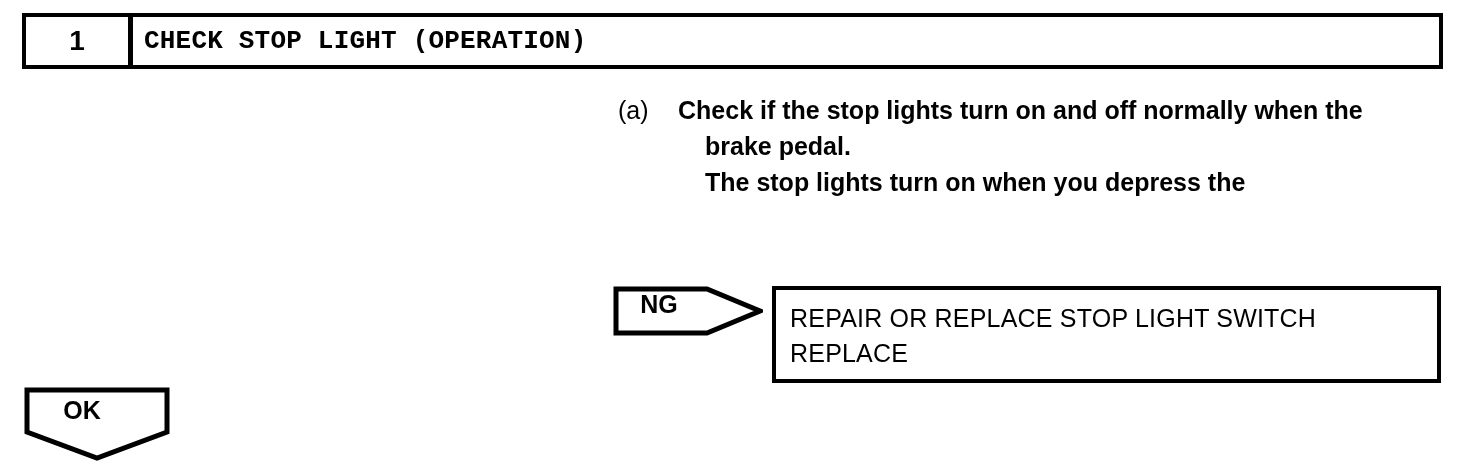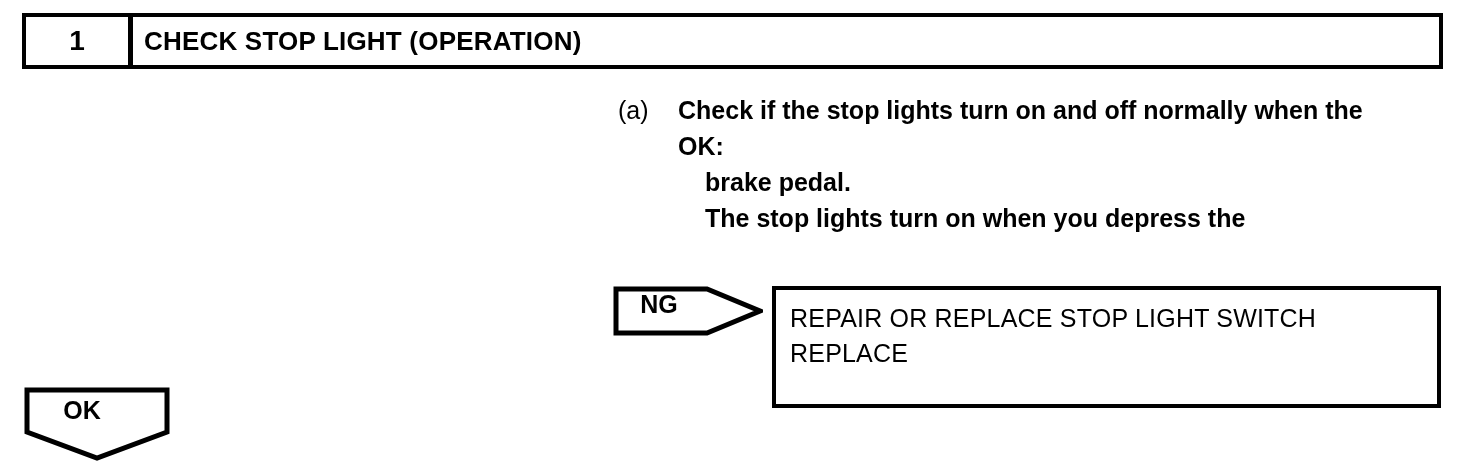--- a/index.html
+++ b/index.html
@@ -46,20 +46,21 @@
     font-size: 28px;
     font-weight: bold;
     line-height: 1;
     letter-spacing: 0px;
   }
   .step-title-cell {
     flex: 1;
     display: flex;
     align-items: center;
     padding-left: 11px;
+    font-family: Liberation Mono, monospace;
   }
   .step-title {
     font-size: 26px;
     font-weight: bold;
     line-height: 1;
     letter-spacing: 0.2px;
     white-space: nowrap;
   }
 
   
@@ -119,21 +120,21 @@
     line-height: 1;
     pointer-events: none;
   }
 
   
   .result-box {
     position: absolute;
     left: 772px;
     top: 286px;
     width: 669px;
-    height: 122px;
+    height: 97px;
     box-sizing: border-box;
     border: 4px solid #000;
     background: #fff;
     padding: 11px 0 0 14px;
   }
   .result-line {
     font-size: 25px;
     line-height: 35px;
     font-weight: normal;
     letter-spacing: 0.2px;
@@ -176,21 +177,20 @@
     <div class="step-title-cell">
       <span class="step-title">CHECK STOP LIGHT (OPERATION)</span>
     </div>
   </div>
 
   <div class="procedure">
     <div class="proc-row">
       <div class="proc-marker">(a)</div>
       <div class="proc-body">
         <div class="proc-line">Check if the stop lights turn on and off normally when the</div>
-        <div class="proc-line bold">OK:</div>
         <div class="proc-line bold indent">brake pedal.</div>
         <div class="proc-line bold indent">The stop lights turn on when you depress the</div>
       </div>
     </div>
   </div>
 
   <div class="ng-pennant">
     <svg width="150" height="50" viewBox="0 0 150 50">
       <polygon points="3,3 94,3 147,25 94,47 3,47" fill="#ffffff" stroke="#000000" stroke-width="5" stroke-linejoin="miter"></polygon>
     </svg>

